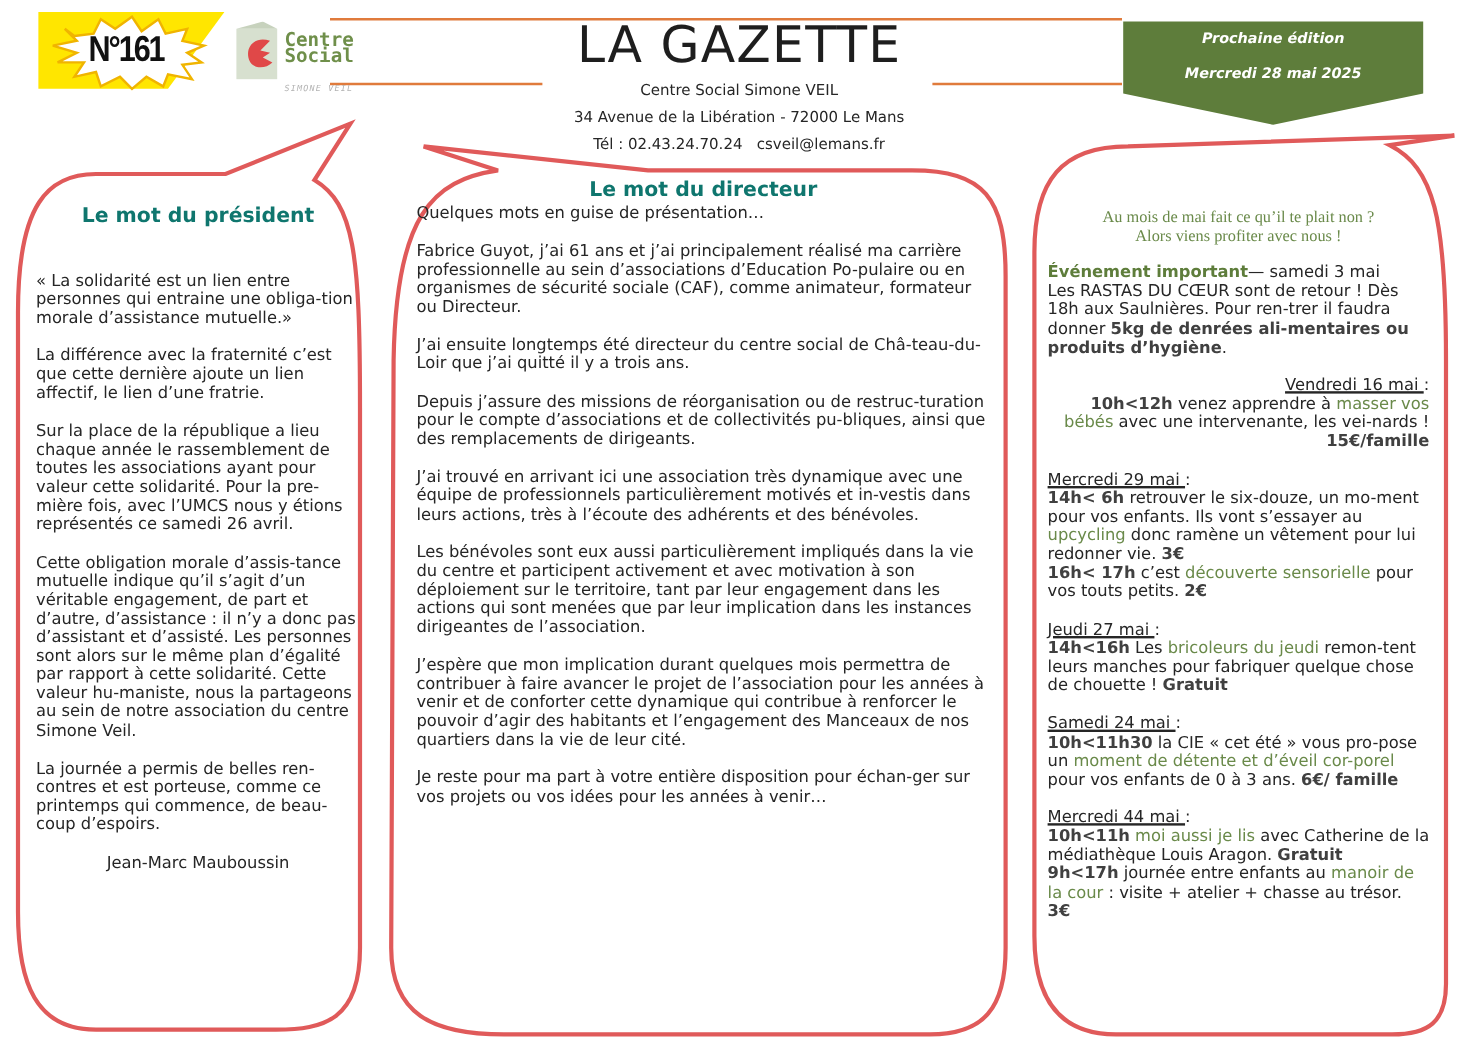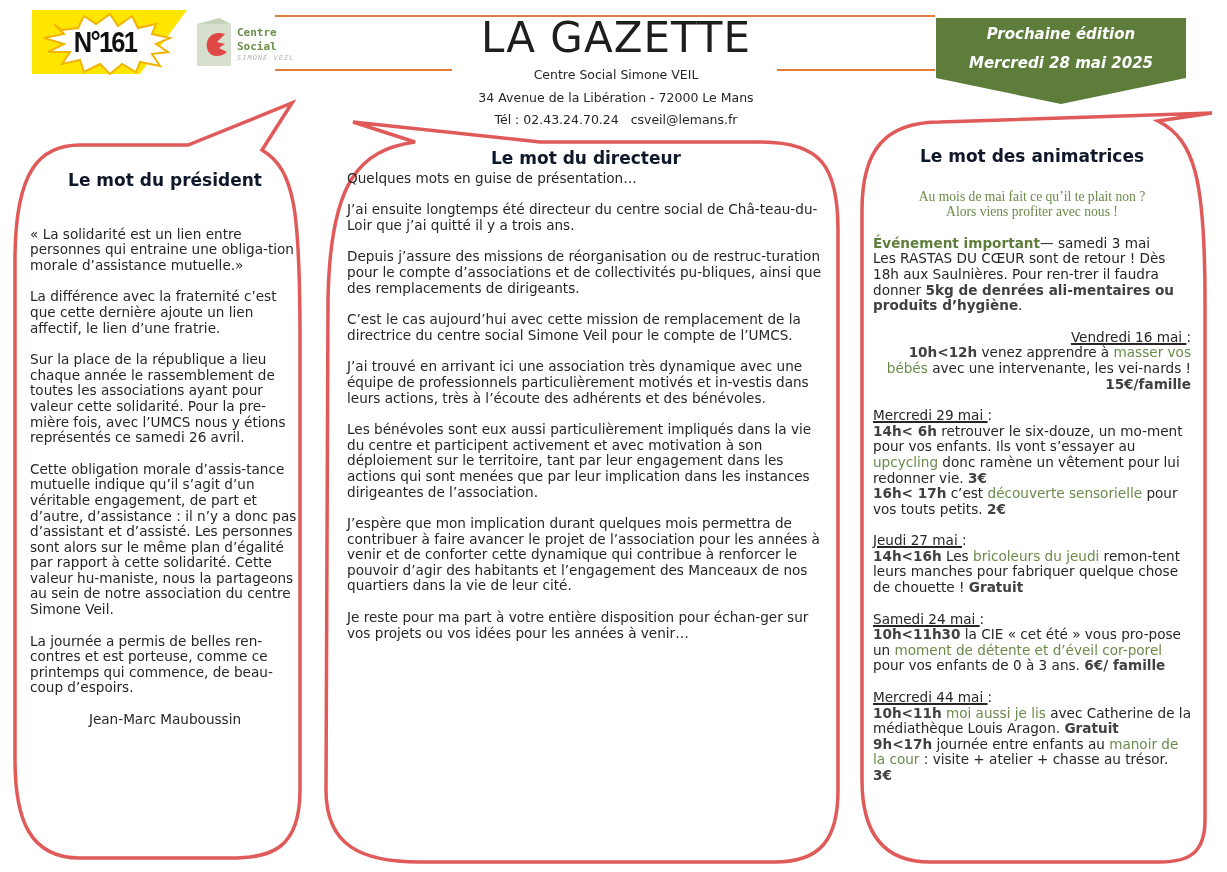--- a/index.html
+++ b/index.html
@@ -7,33 +7,33 @@
          font-family:"DejaVu Sans", sans-serif; color:#262626; }
   .abs { position:absolute; }
   svg.frame { position:absolute; left:0; top:0; width:1227px; height:872px; pointer-events:none; }
 
   
   .issue-badge { left:30px; top:8px; width:160px; height:68px; }
   .issue-text { position:absolute; left:0; top:0; width:150px; height:68px; display:flex; align-items:center; justify-content:center;
                 font-family:"Liberation Sans", sans-serif; font-weight:bold; font-size:30px; color:#111; letter-spacing:-2px;
                 transform:scaleX(0.85); }
   .logo { left:195px; top:18px; width:100px; height:52px; }
-  .logo-text { position:absolute; left:42px; top:8px; font-family:"DejaVu Sans Mono", monospace; font-size:11px; font-weight:bold; color:#6f8f4a; line-height:14px; }
-  .logo-sub { position:absolute; left:42px; top:36px; font-family:"DejaVu Sans Mono", monospace; font-size:7px; color:#b3b3b3; letter-spacing:1px;font-style:italic; }
+  .logo-text { position:absolute; left:42px; top:8px; font-family:"DejaVu Sans Mono", monospace; font-size:16px; font-weight:bold; color:#6f8f4a; line-height:14px; }
+  .logo-sub { position:absolute; left:42px; top:52px; font-family:"DejaVu Sans Mono", monospace; font-size:7px; color:#b3b3b3; letter-spacing:1px;font-style:italic; }
 
   .title { left:450px; top:12px; width:332px; text-align:center; font-family:"DejaVu Sans", sans-serif; font-size:42px; color:#1e1e1e; letter-spacing:1px; line-height:52px; }
   .addr { left:440px; width:352px; text-align:center; font-size:12.5px; color:#262626; }
 
   .next-edition { left:936px; top:18px; width:250px; }
-  .next-line { color:#ffffff; font-family:"DejaVu Sans", sans-serif; font-weight:bold; font-style:italic; font-size:15px; text-align:center; width:250px; position:absolute; }
+  .next-line { color:#ffffff; font-family:"DejaVu Sans", sans-serif; font-weight:bold; font-style:italic; font-size:12px; text-align:center; width:250px; position:absolute; }
 
   
   .col { position:absolute; font-size:13.6px; line-height:15.6px; color:#262626; }
   .col p { margin:0; }
-  .col h2 { margin:0; font-size:17px; font-weight:bold; color:#0f172a; text-align:center; }
+  .col h2 { margin:0; font-size:17px; font-weight:bold; color:#0f766e; text-align:center; }
   .green { color:#6a8a4a; }
   .bold { font-weight:bold; color:#404040; }
   .u { text-decoration:underline; text-decoration-thickness:2px; }
   .right { text-align:center; }
   .center { text-align:center;font-family:Liberation Serif, serif; }
 </style>
 </head>
 <body>
 
 <svg class="frame" viewBox="0 0 1227 872">
@@ -88,31 +88,30 @@
   <p style="margin-top:16px;">La différence avec la fraternité c’est que cette dernière ajoute un lien affectif, le lien d’une fratrie.</p>
   <p style="margin-top:16px;">Sur la place de la république a lieu chaque année le rassemblement de toutes les associations ayant pour valeur cette solidarité. Pour la pre-mière fois, avec l’UMCS nous y étions représentés ce samedi 26 avril.</p>
   <p style="margin-top:16px;">Cette obligation morale d’assis-tance mutuelle indique qu’il s’agit d’un véritable engagement, de part et d’autre, d’assistance : il n’y a donc pas d’assistant et d’assisté. Les personnes sont alors sur le même plan d’égalité par rapport à cette solidarité. Cette valeur hu-maniste, nous la partageons au sein de notre association du centre Simone Veil.</p>
   <p style="margin-top:16px;">La journée a permis de belles ren-contres et est porteuse, comme ce printemps qui commence, de beau-coup d’espoirs.</p>
   <p class="right" style="margin-top:16px;">Jean-Marc Mauboussin</p>
 </div>
 
 <div class="col" style="left:347px; top:151px; width:478px;">
   <h2>Le mot du directeur</h2>
   <p style="margin-top:4px;">Quelques mots en guise de présentation…</p>
+  <p style="margin-top:16px;">Fabrice Guyot, j’ai 61 ans et j’ai principalement réalisé ma carrière professionnelle au sein d’associations d’Education Po-pulaire ou en organismes de sécurité sociale (CAF), comme animateur, formateur ou Directeur.</p>
   <p style="margin-top:16px;">J’ai ensuite longtemps été directeur du centre social de Châ-teau-du-Loir que j’ai quitté il y a trois ans.</p>
   <p style="margin-top:16px;">Depuis j’assure des missions de réorganisation ou de restruc-turation pour le compte d’associations et de collectivités pu-bliques, ainsi que des remplacements de dirigeants.</p>
-  <p style="margin-top:16px;">C’est le cas aujourd’hui avec cette mission de remplacement de la directrice du centre social Simone Veil pour le compte de l’UMCS.</p>
   <p style="margin-top:16px;">J’ai trouvé en arrivant ici une association très dynamique avec une équipe de professionnels particulièrement motivés et in-vestis dans leurs actions, très à l’écoute des adhérents et des bénévoles.</p>
   <p style="margin-top:16px;">Les bénévoles sont eux aussi particulièrement impliqués dans la vie du centre et participent activement et avec motivation à son déploiement sur le territoire, tant par leur engagement dans les actions qui sont menées que par leur implication dans les instances dirigeantes de l’association.</p>
   <p style="margin-top:16px;">J’espère que mon implication durant quelques mois permettra de contribuer à faire avancer le projet de l’association pour les années à venir et de conforter cette dynamique qui contribue à renforcer le pouvoir d’agir des habitants et l’engagement des Manceaux de nos quartiers dans la vie de leur cité.</p>
   <p style="margin-top:16px;">Je reste pour ma part à votre entière disposition pour échan-ger sur vos projets ou vos idées pour les années à venir…</p>
 </div>
 
 <div class="col" style="left:873px; top:149px; width:318px;">
-  <h2>Le mot des animatrices</h2>
   <p class="center green" style="margin-top:24px;">
     <span>Au mois de mai fait ce qu’il te plait non ?</span><br><span>Alors viens profiter avec nous !</span>
   </p>
   <p style="margin-top:16px;">
     <span class="bold" style="color:#5e7d3b;">Événement important</span><span>— samedi 3 mai</span><br>
     <span>Les RASTAS DU CŒUR sont de retour ! Dès 18h aux Saulnières. Pour ren-trer il faudra donner </span><span class="bold">5kg de denrées ali-mentaires ou produits d’hygiène</span><span>.</span>
   </p>
 
   <p style="margin-top:16px;text-align:right;">
     <span class="u">Vendredi 16 mai </span>:<br>

